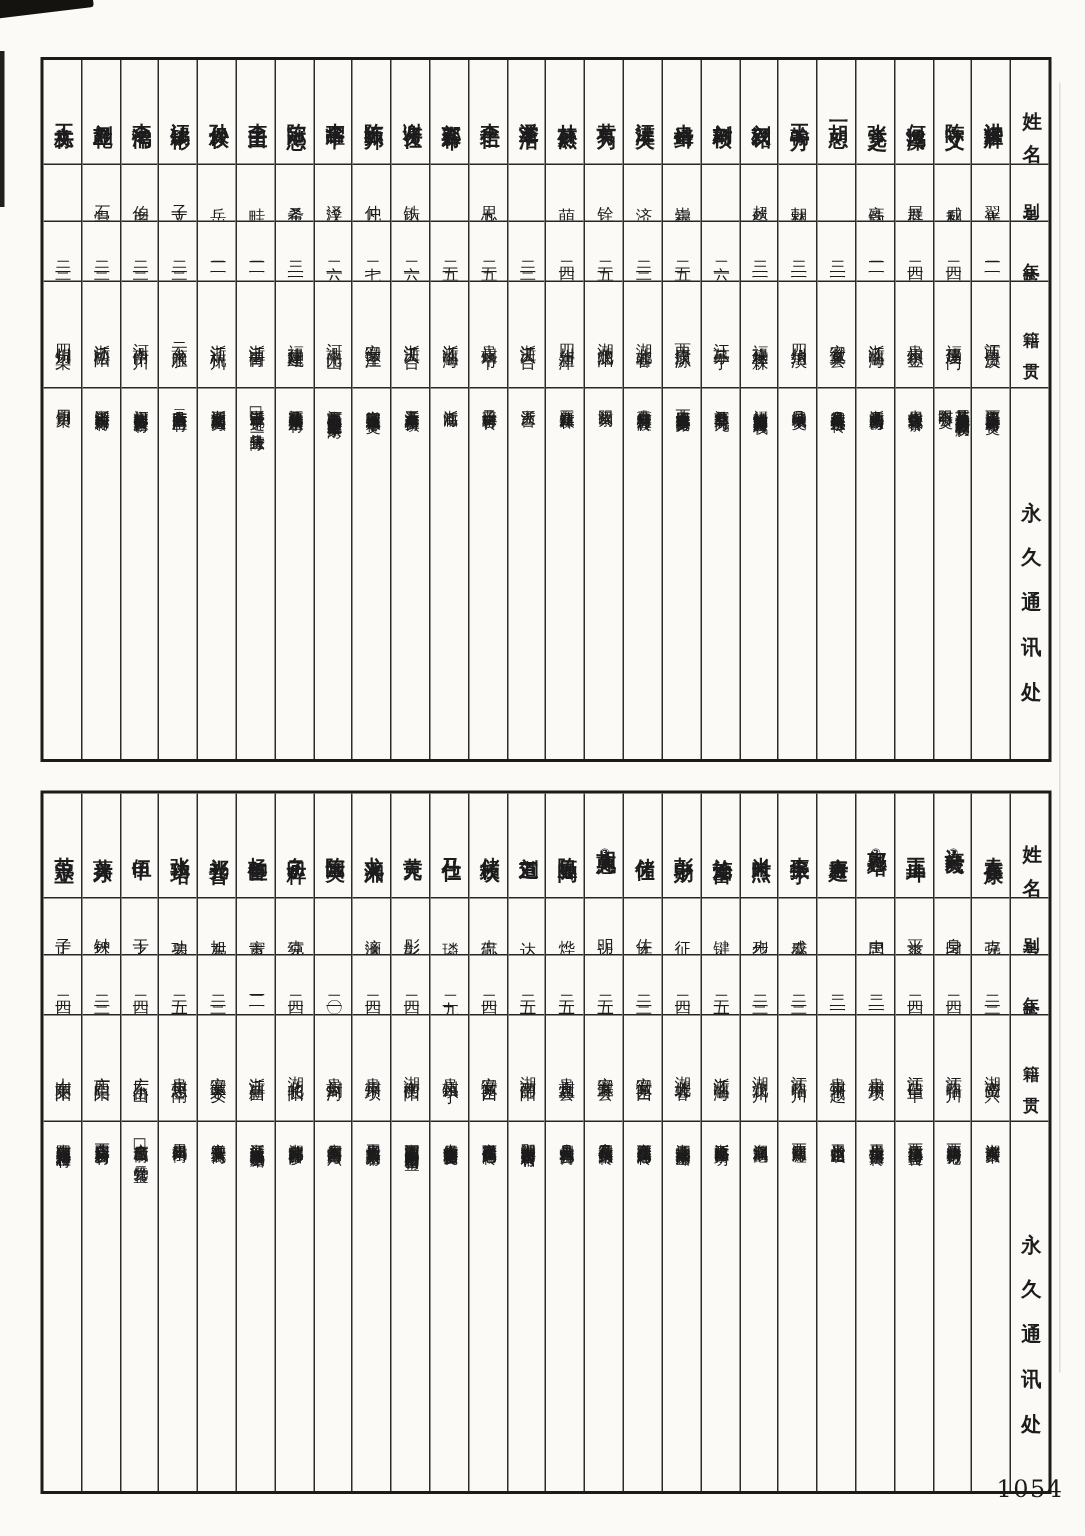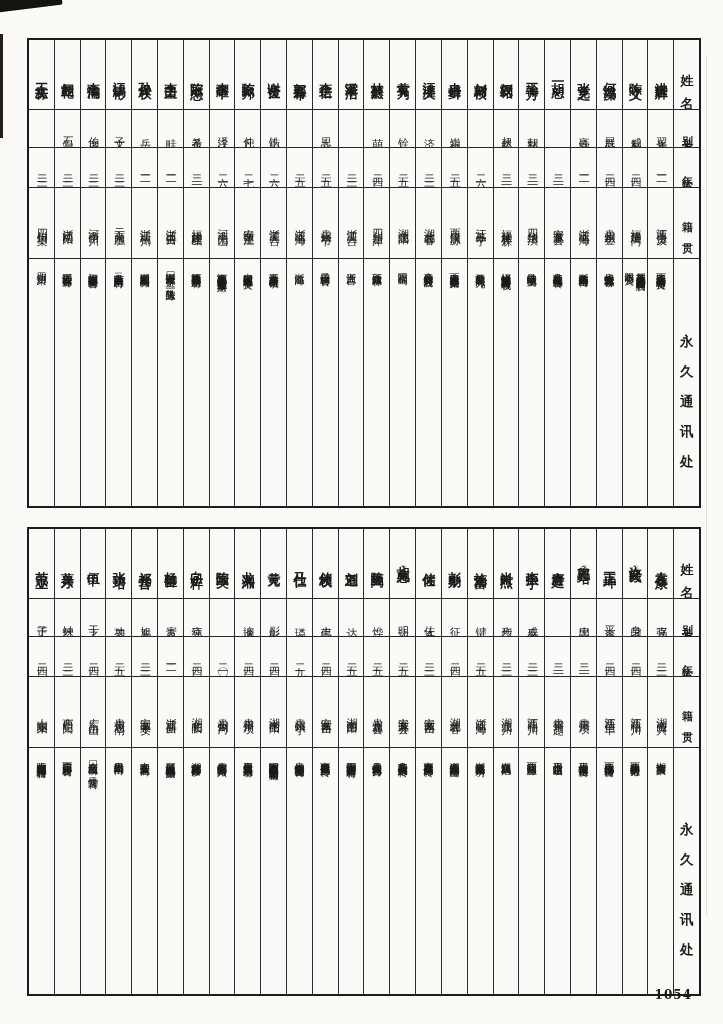--- a/index.html
+++ b/index.html
@@ -78,23 +78,23 @@
   
   .header-col .vtext { font-weight: 700; font-size: 13px; }
   .header-col .cell.name .vtext   { letter-spacing: 22px; margin-inline-end: -22px; }
   .header-col .cell.alias .vtext  { letter-spacing: 4px;  margin-inline-end: -4px; }
   .header-col .cell.age .vtext    { letter-spacing: 4px;  margin-inline-end: -4px; }
   .header-col .cell.native .vtext { letter-spacing: 22px; margin-inline-end: -22px; }
   .header-col .cell.addr { align-items: center; padding-top: 0; }
   .header-col .cell.addr .vtext   { font-size: 13.5px; letter-spacing: 30px; margin-inline-end: -30px; }
 
   .page-number {
-    position: absolute; right: 31px; bottom: 22px;
+    position: absolute; right: 14px; bottom: 22px;
     font-family: "DejaVu Serif", serif;
-    font-size: 12px; font-weight: 700;
+    font-size: 16px; font-weight: 400;
     letter-spacing: 1px; color: #1d1b17;
   }
 </style>
 </head>
 <body>
 
 <div class="scan-page">
   <div class="artifact-corner"></div>
   <div class="artifact-left-edge"></div>
   <div class="artifact-right-line"></div>

